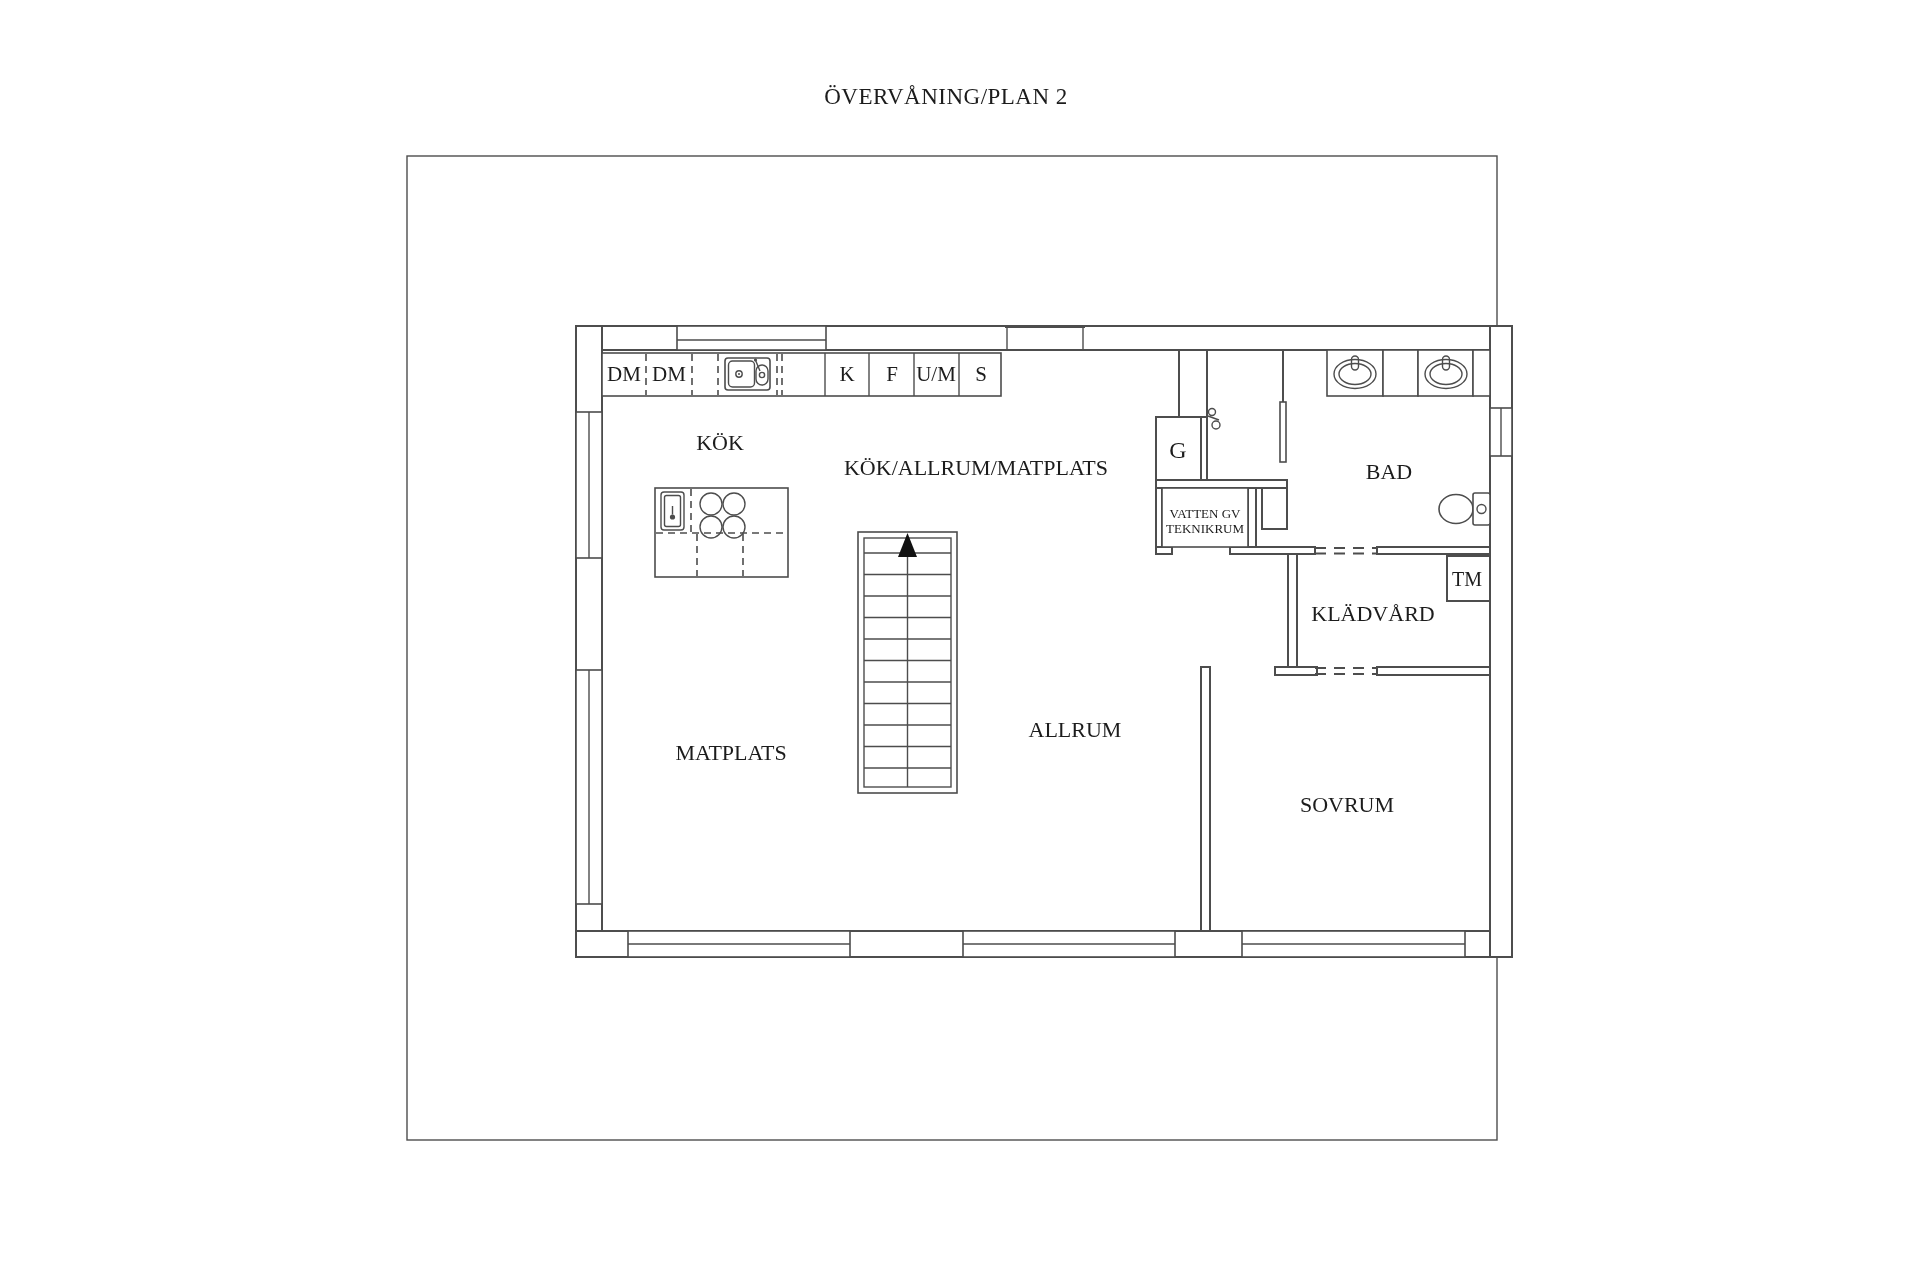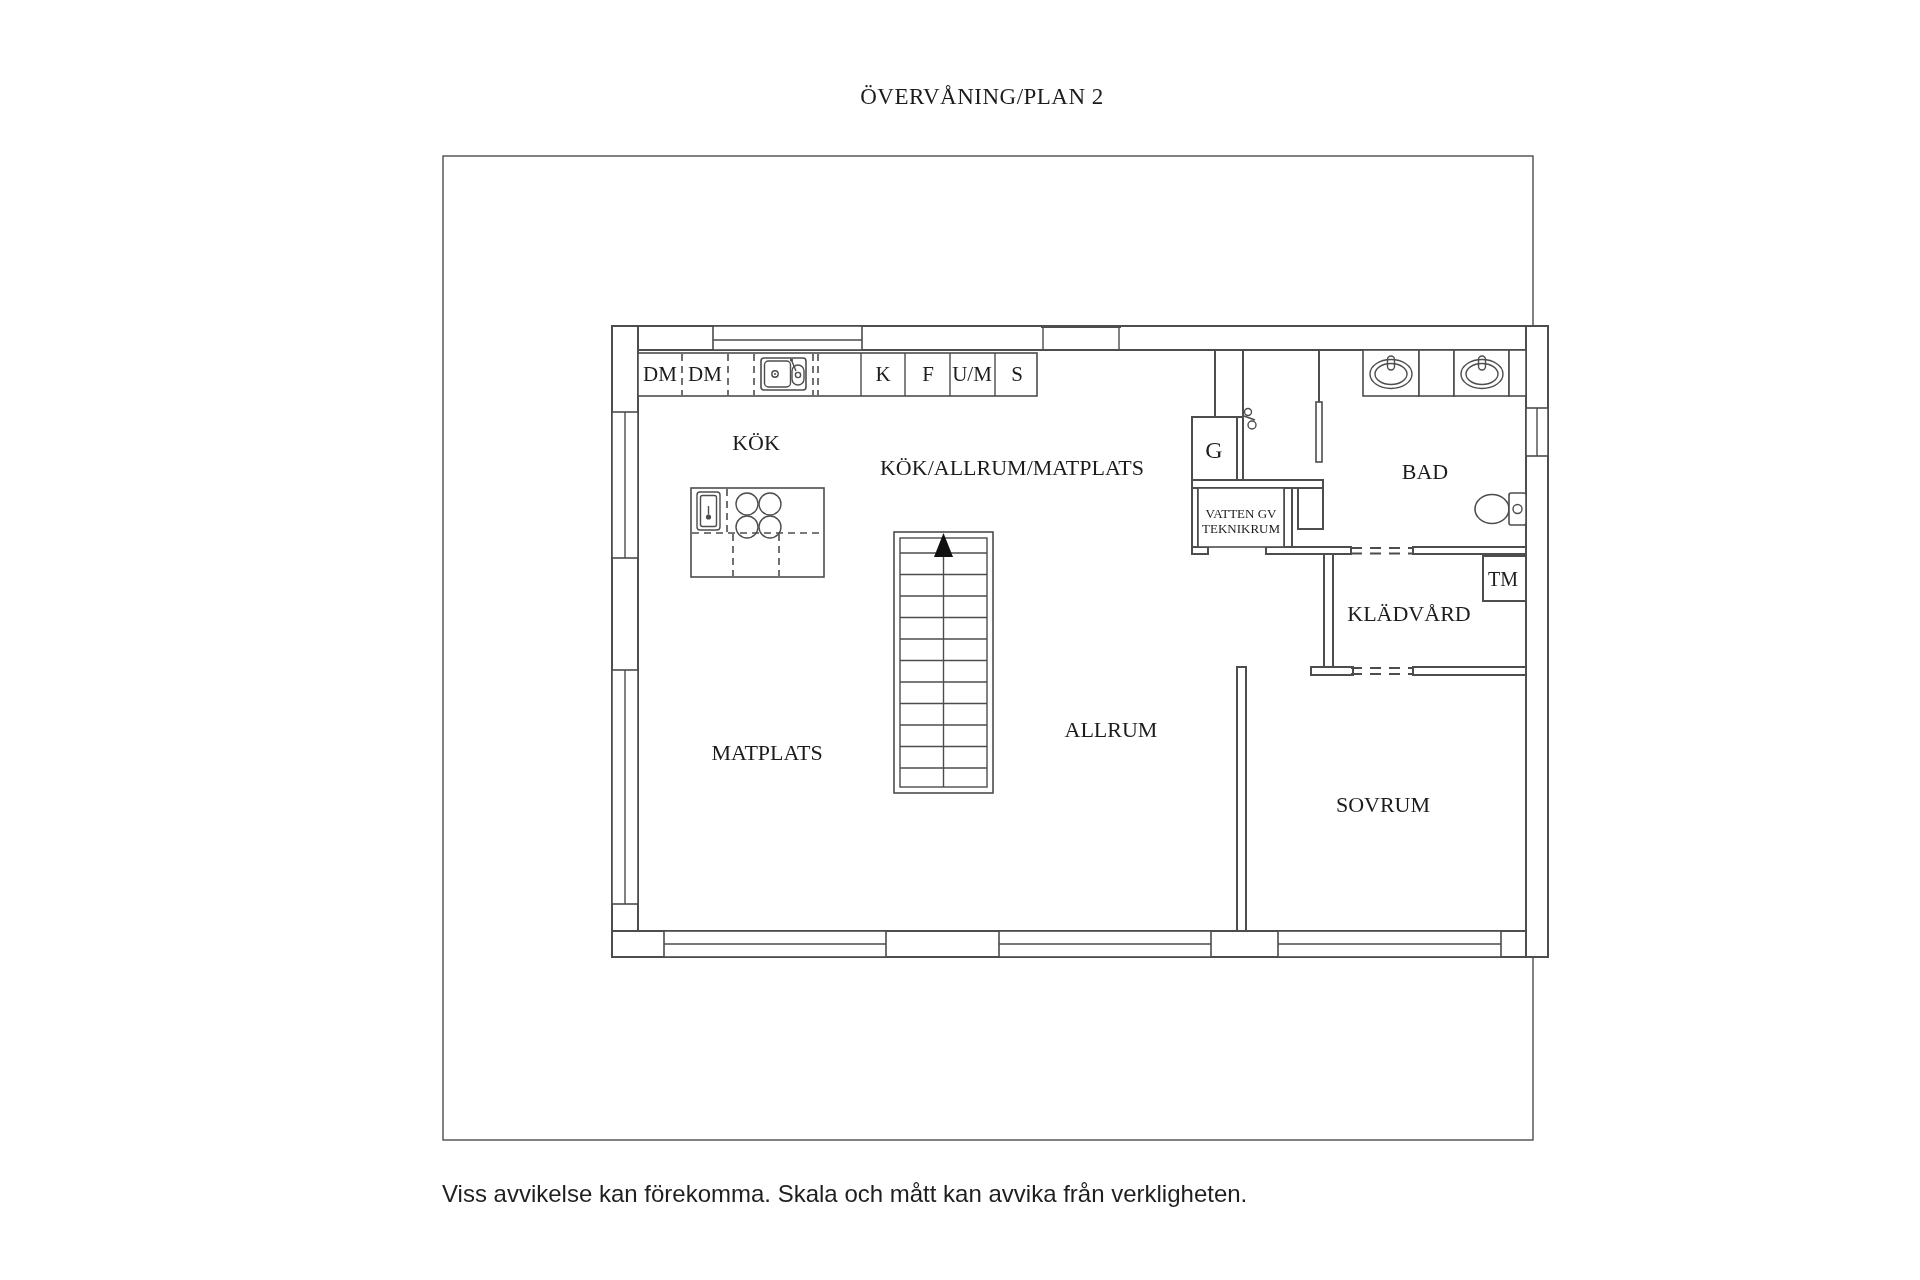--- a/index.html
+++ b/index.html
@@ -1,21 +1,21 @@
 <!DOCTYPE html>
 <html style="--line: #4d4d4d; --text: #1c1c1c; --bg: #ffffff;"><head>
 <meta charset="utf-8">
 <style>
   :root{
     --line:#4d4d4d;
     --text:#1c1c1c;
     --bg:#ffffff;
   }
   html,body{margin:0;padding:0;background:var(--bg);}
-  .page{position:relative;width:1759px;height:1280px;background:var(--bg);overflow:hidden;margin-left:36px;}
+  .page{position:relative;width:1759px;height:1280px;background:var(--bg);overflow:hidden;}
   .page-title{
     position:absolute;top:84px;left:946px;transform:translateX(-50%);
     font-family:"Liberation Serif",serif;font-size:23px;letter-spacing:.5px;
     color:var(--text);white-space:nowrap;
   }
   .disclaimer{
     position:absolute;top:1180px;left:406px;
     font-family:"Liberation Sans",sans-serif;font-size:24px;
     color:#1f1f1f;white-space:nowrap;
   }
@@ -226,14 +226,13 @@
       <text class="lbl-cab" x="669" y="381">DM</text>
       <text class="lbl-cab" x="847" y="381">K</text>
       <text class="lbl-cab" x="892" y="381">F</text>
       <text class="lbl-cab" x="936" y="381">U/M</text>
       <text class="lbl-cab" x="981" y="381">S</text>
       <text class="lbl-g" x="1178" y="458">G</text>
       <text class="lbl-tm" x="1467" y="586">TM</text>
     </g>
   </svg>
 
-  <div class="disclaimer">Viss avvikelse kan förekomma. Skala och mått kan avvika från verkligheten.</div>
 </div>
 
 </body></html>

